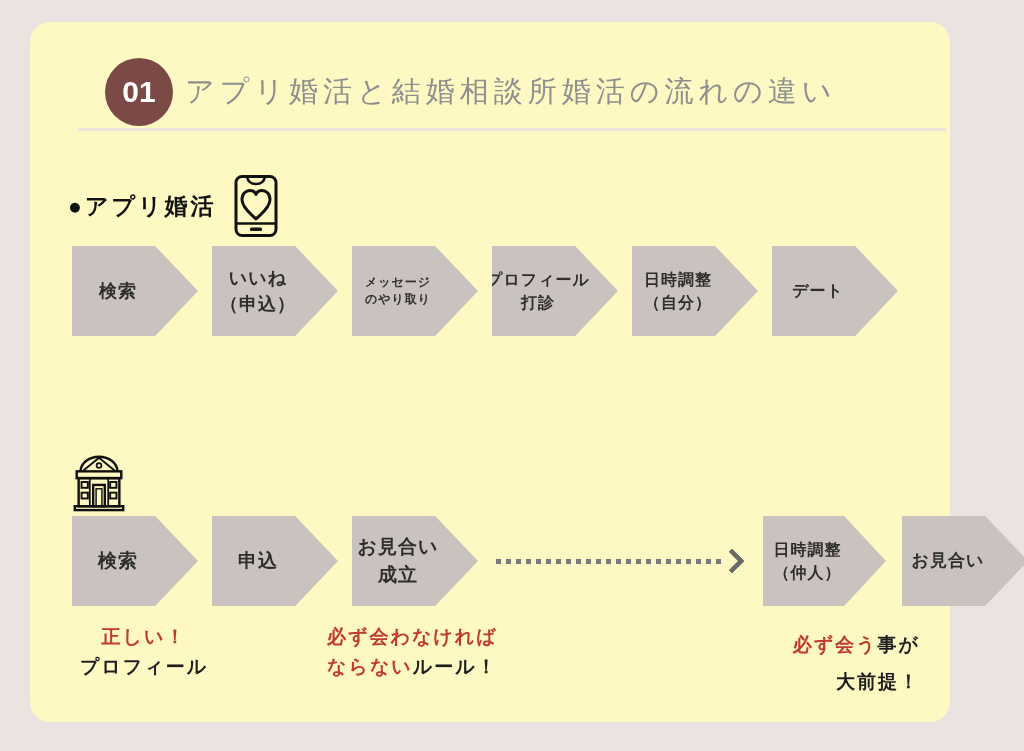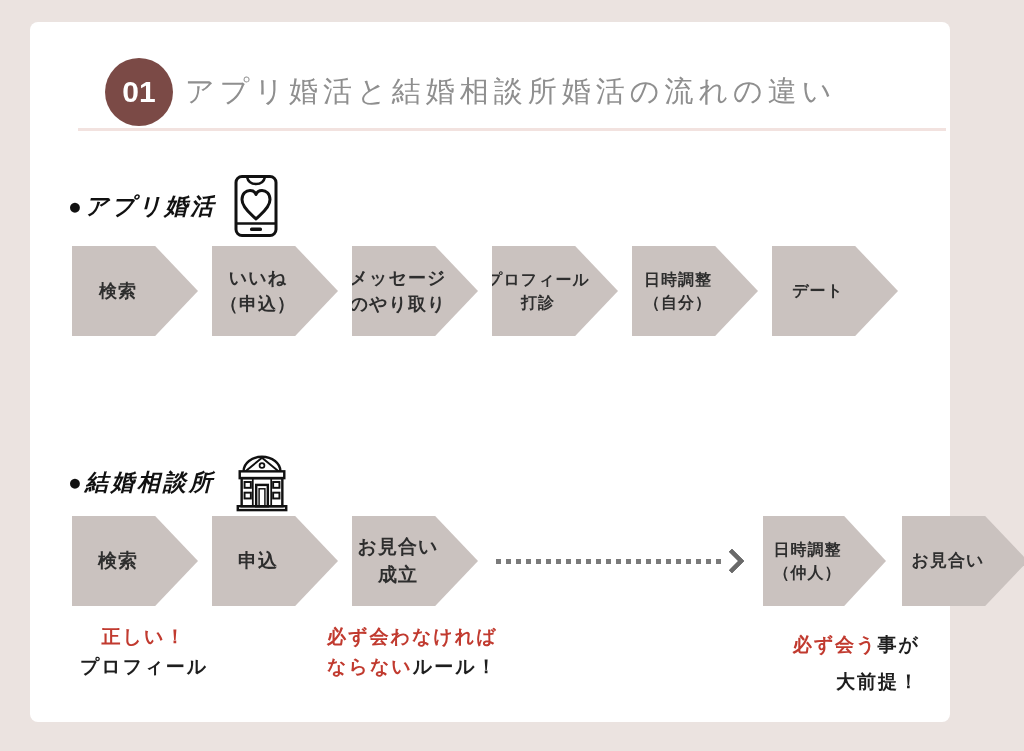--- a/index.html
+++ b/index.html
@@ -4,54 +4,54 @@
 <style>
   html,body{margin:0;padding:0;}
   body{
     width:1024px;height:751px;position:relative;
     background:#ebe3e0;
     font-family:"Liberation Sans","DejaVu Sans",sans-serif;
     overflow:hidden;
   }
   .card{
     position:absolute;left:30px;top:22px;width:920px;height:700px;
-    background:#ffffff;border-radius:8px;
+    background:#fef9c3;border-radius:20px;
   }
   
   .header{position:absolute;left:75px;top:36px;display:flex;align-items:center;gap:12px;}
   .badge{
     width:68px;height:68px;border-radius:50%;background:#7b4a46;color:#ffffff;
     display:flex;align-items:center;justify-content:center;
     font-size:30px;font-weight:bold;flex:0 0 auto;
   }
   .title{margin:0;font-size:29px;font-weight:normal;color:#8f8f8f;letter-spacing:5px;white-space:nowrap;}
   .divider{position:absolute;left:48px;top:106px;width:868px;height:3px;background:#f2e2df;}
 
   
   .section{position:absolute;display:flex;align-items:center;gap:16px;height:64px;}
-  .section .label{font-size:23px;font-weight:bold;color:#111111;letter-spacing:3px;white-space:nowrap;font-style:italic;}
+  .section .label{font-size:23px;font-weight:bold;color:#111111;letter-spacing:3px;white-space:nowrap;}
   .section1{left:38px;top:152px;}
   .section2{left:38px;top:428px;}
   .icon-box{flex:0 0 auto;display:flex;align-items:center;}
 
   
   .flow{position:absolute;left:42px;height:90px;display:flex;align-items:center;gap:12px;}
   .row1{top:224px;}
   .row2{top:494px;}
   .arrow{
     width:126px;height:90px;margin-right:2px;background:#cac2bf;
     clip-path:polygon(0 0,66% 0,100% 50%,66% 100%,0 100%);
     display:flex;flex-direction:column;align-items:center;justify-content:center;
     box-sizing:border-box;padding:0 38px 0 4px;
     color:#2e2e2e;font-weight:bold;text-align:center;letter-spacing:1px;
     flex:0 0 auto;
   }
   .arrow span{display:block;line-height:1.45;white-space:nowrap;}
   .fs19{font-size:19px;} .fs18{font-size:18px;} .fs17{font-size:17px;}
-  .fs16{font-size:16px;} .fs14{font-size:18px;font-family:Liberation Serif, serif;}
+  .fs16{font-size:16px;} .fs14{font-size:12px;font-family:Liberation Serif, serif;}
   .a4{width:123px;margin-right:4px;}
   .a5{width:126px;margin-right:0;}
 
   
   .connector{width:259px;height:90px;display:flex;align-items:center;box-sizing:border-box;padding:0 10px 0 4px;flex:0 0 auto;}
   .dots{flex:1;height:5px;background-image:repeating-linear-gradient(90deg,#7a7a7a 0 5px,transparent 5px 10px);}
   .chevron{width:13px;height:13px;border-top:5px solid #696969;border-right:5px solid #696969;transform:rotate(45deg);margin-left:-3px;border-radius:1px;flex:0 0 auto;}
 
   
   .annotation{position:absolute;font-weight:bold;letter-spacing:2px;white-space:nowrap;}
@@ -108,21 +108,20 @@
     <div class="arrow">
       <span class="fs16">日時調整</span>
       <span class="fs16">（自分）</span>
     </div>
     <div class="arrow">
       <span class="fs16">デート</span>
     </div>
   </div>
 
   <div class="section section2">
-    <span class="label">●結婚相談所</span>
     <span class="icon-box">
       <svg width="62" height="62" viewBox="0 0 64 64">
         <path d="M13 21 A19 15 0 0 1 51 21" fill="none" stroke="#111" stroke-width="2.5"></path>
         <path d="M32 7 L15 21 M32 7 L49 21" fill="none" stroke="#111" stroke-width="2"></path>
         <circle cx="32" cy="15" r="2.5" fill="none" stroke="#111" stroke-width="1.8"></circle>
         <rect x="9" y="21" width="46" height="7" fill="none" stroke="#111" stroke-width="2.5"></rect>
         <rect x="11" y="28" width="42" height="29" fill="none" stroke="#111" stroke-width="2.5"></rect>
         <line x1="22.5" y1="28" x2="22.5" y2="57" stroke="#111" stroke-width="1.8"></line>
         <line x1="41.5" y1="28" x2="41.5" y2="57" stroke="#111" stroke-width="1.8"></line>
         <rect x="26" y="35" width="12" height="22" fill="none" stroke="#111" stroke-width="2.5"></rect>

